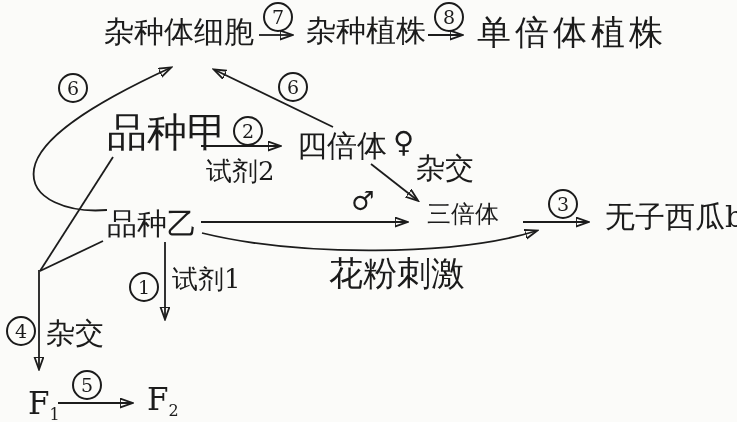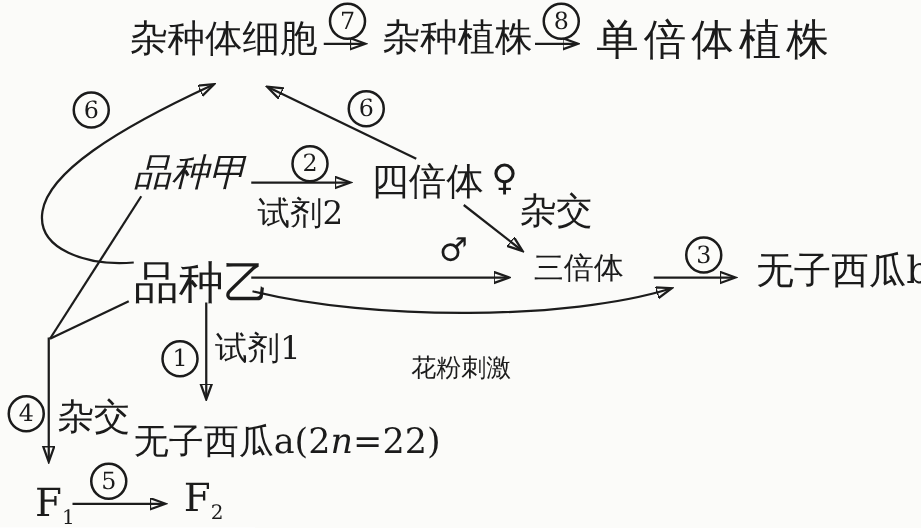--- a/index.html
+++ b/index.html
@@ -46,37 +46,36 @@
     <path d="M103 241 L40 271"></path>
     <path d="M39 270 V368" marker-end="url(#ah)"></path>
     <path d="M165 242 V318" marker-end="url(#ah)"></path>
     <path d="M58 403 H131" marker-end="url(#ah)"></path>
   </svg>
 
   <div class="t" style="left:104px;top:17px;font-size:30px;">杂种体细胞</div>
   <div class="t" style="left:477px;top:15px;font-size:34px;letter-spacing:4px;">单倍体植株</div>
   <div class="t" style="left:306px;top:16px;font-size:30px;">杂种植株</div>
 
-  <div class="t" style="left:107px;top:124px;font-size:30px;font-style:italic;">品种甲</div>
+  <div class="t" style="left:107px;top:112px;font-size:40px;">品种甲</div>
   <div class="t" style="left:297px;top:131px;font-size:30px;text-align:right;">四倍体</div>
   <div class="t" style="left:393px;top:128px;font-size:29px;">♀</div>
 
-  <div class="t" style="left:107px;top:209px;font-size:36px;">品种乙</div>
+  <div class="t" style="left:107px;top:209px;font-size:30px;">品种乙</div>
   <div class="t" style="left:351px;top:188px;font-size:26px;">♂</div>
   <div class="t" style="left:427px;top:202px;font-size:24px;">三倍体</div>
   <div class="t" style="left:605px;top:202px;font-size:30px;">无子西瓜b</div>
 
-  <div class="t" style="left:107px;top:339px;font-size:28px;"><span>无子西瓜a(2</span><span class="ital">n</span><span>=22)</span></div>
 
   <div class="t" style="left:28px;top:388px;font-size:31px;"><span>F</span><span class="fsub">1</span></div>
   <div class="t" style="left:147px;top:384px;font-size:31px;"><span>F</span><span class="fsub">2</span></div>
 
   <div class="t" style="left:206px;top:158px;font-size:26px;">试剂2</div>
   <div class="t" style="left:416px;top:154px;font-size:29px;">杂交</div>
-  <div class="t" style="left:329px;top:256px;font-size:20px;margin-top:28px;">花粉刺激</div>
+  <div class="t" style="left:329px;top:256px;font-size:34px;">花粉刺激</div>
   <div class="t" style="left:172px;top:266px;font-size:26px;">试剂1</div>
   <div class="t" style="left:46px;top:319px;font-size:29px;">杂交</div>
 
   <div class="circ" style="left:263px;top:2px;">
       <span>7</span>
     </div>
   <div class="circ" style="left:434px;top:2px;">
       <span>8</span>
     </div>
   <div class="circ" style="left:58px;top:73px;">

